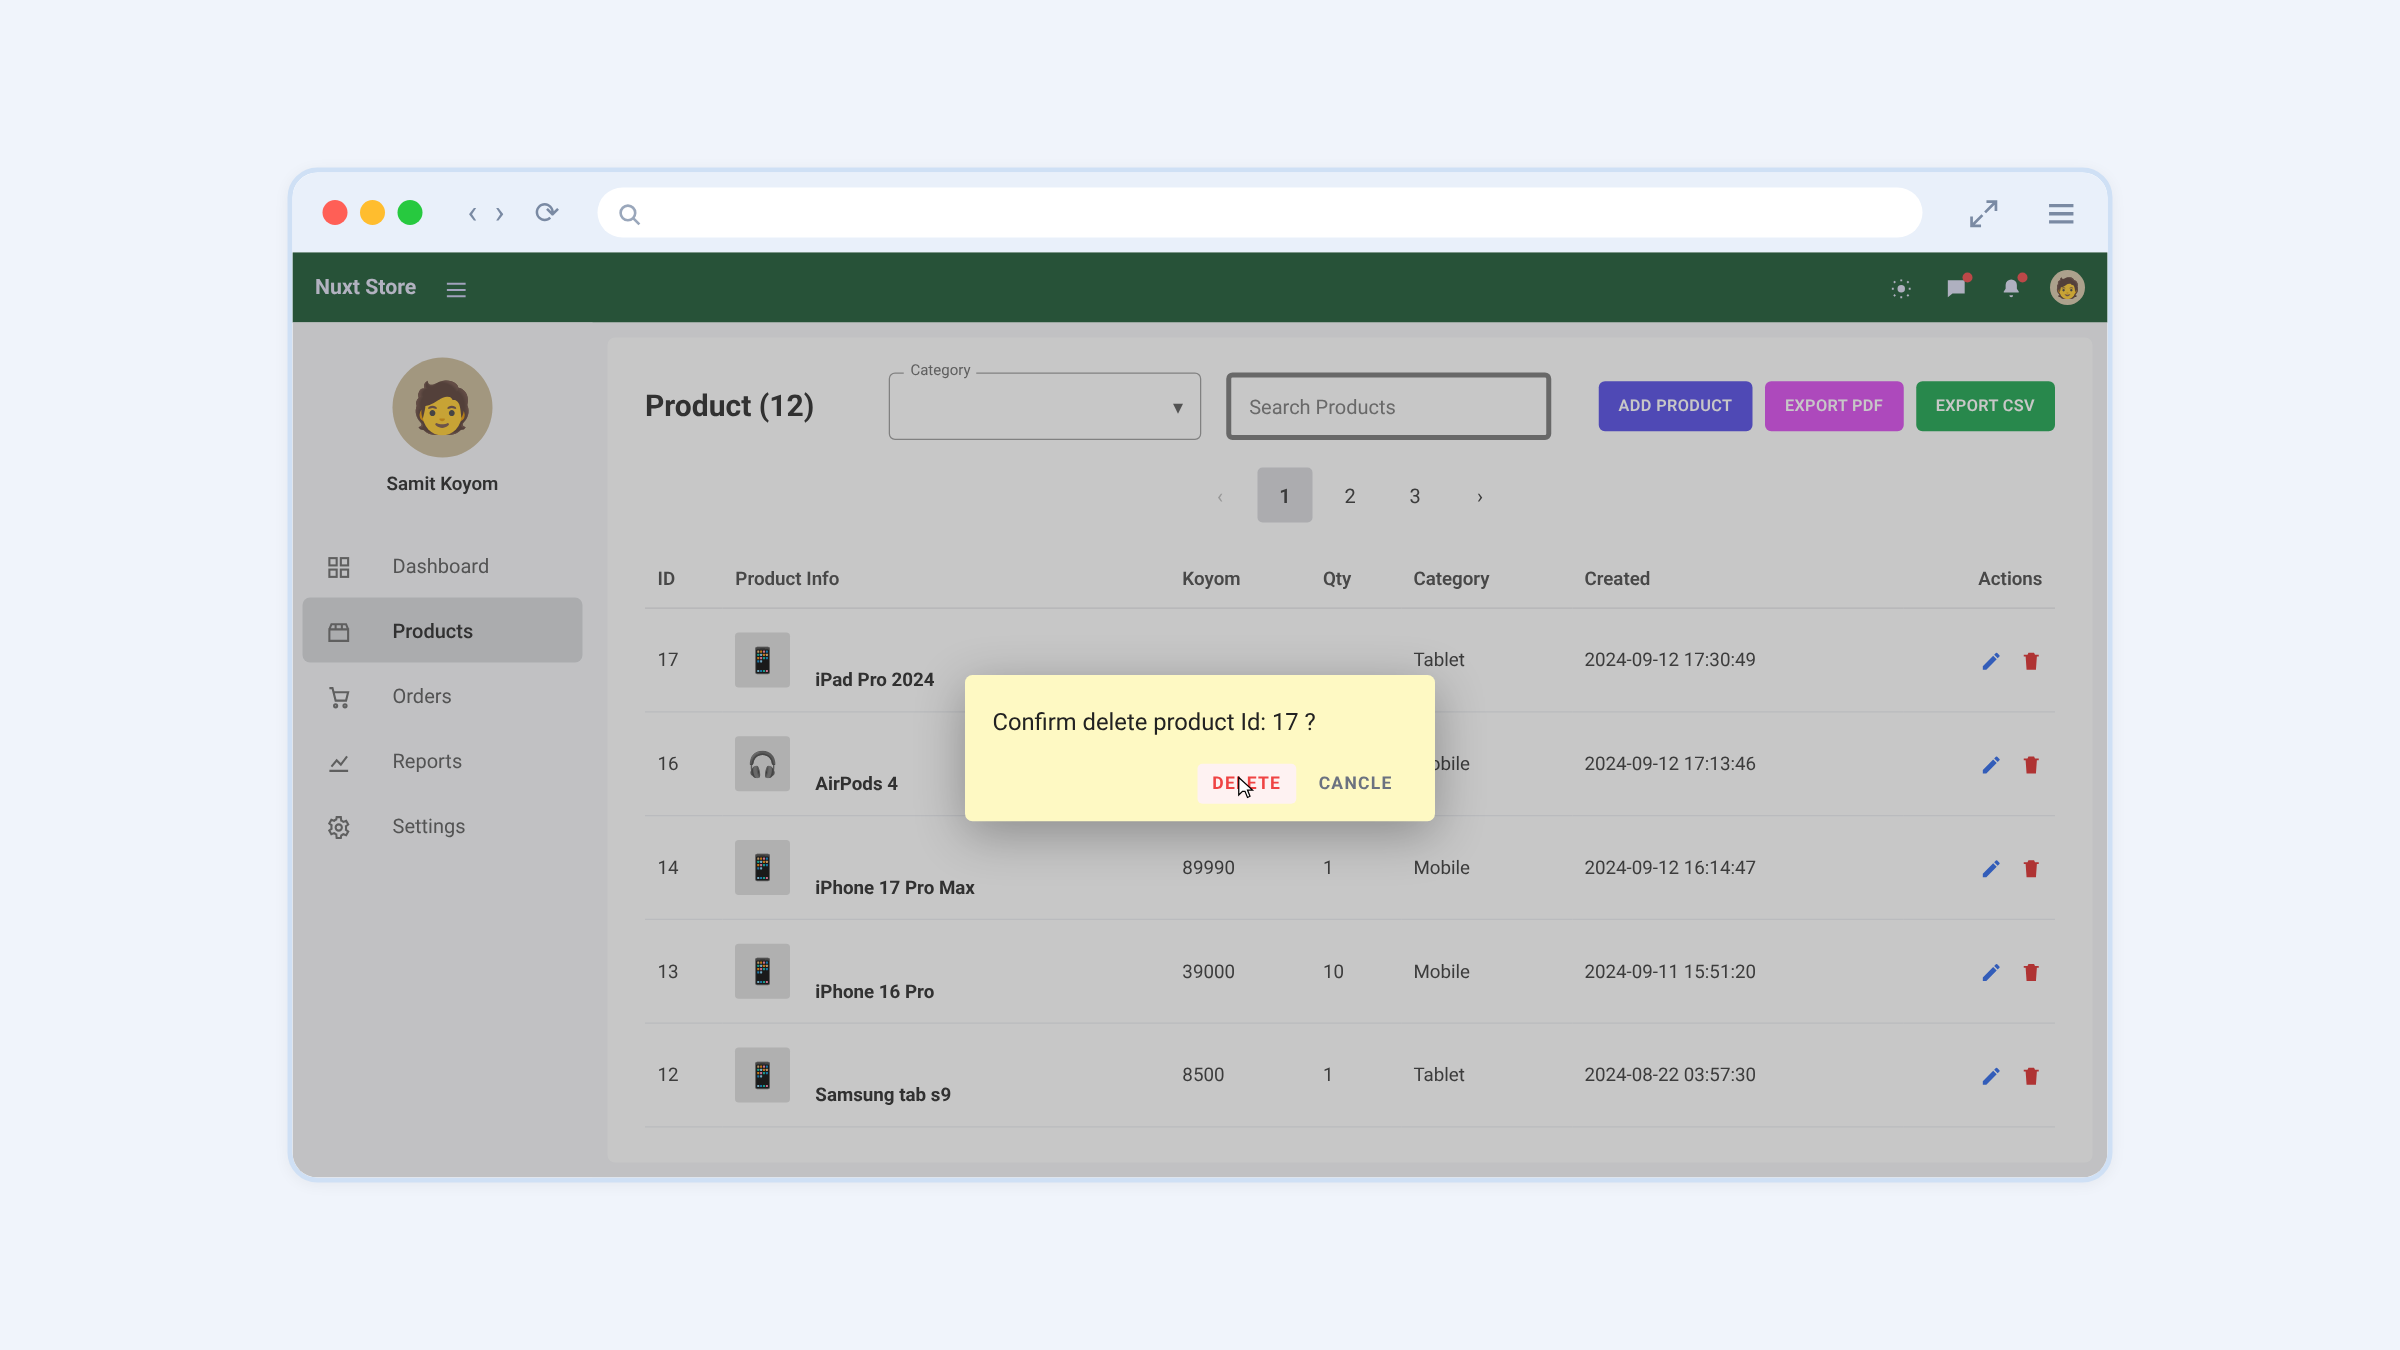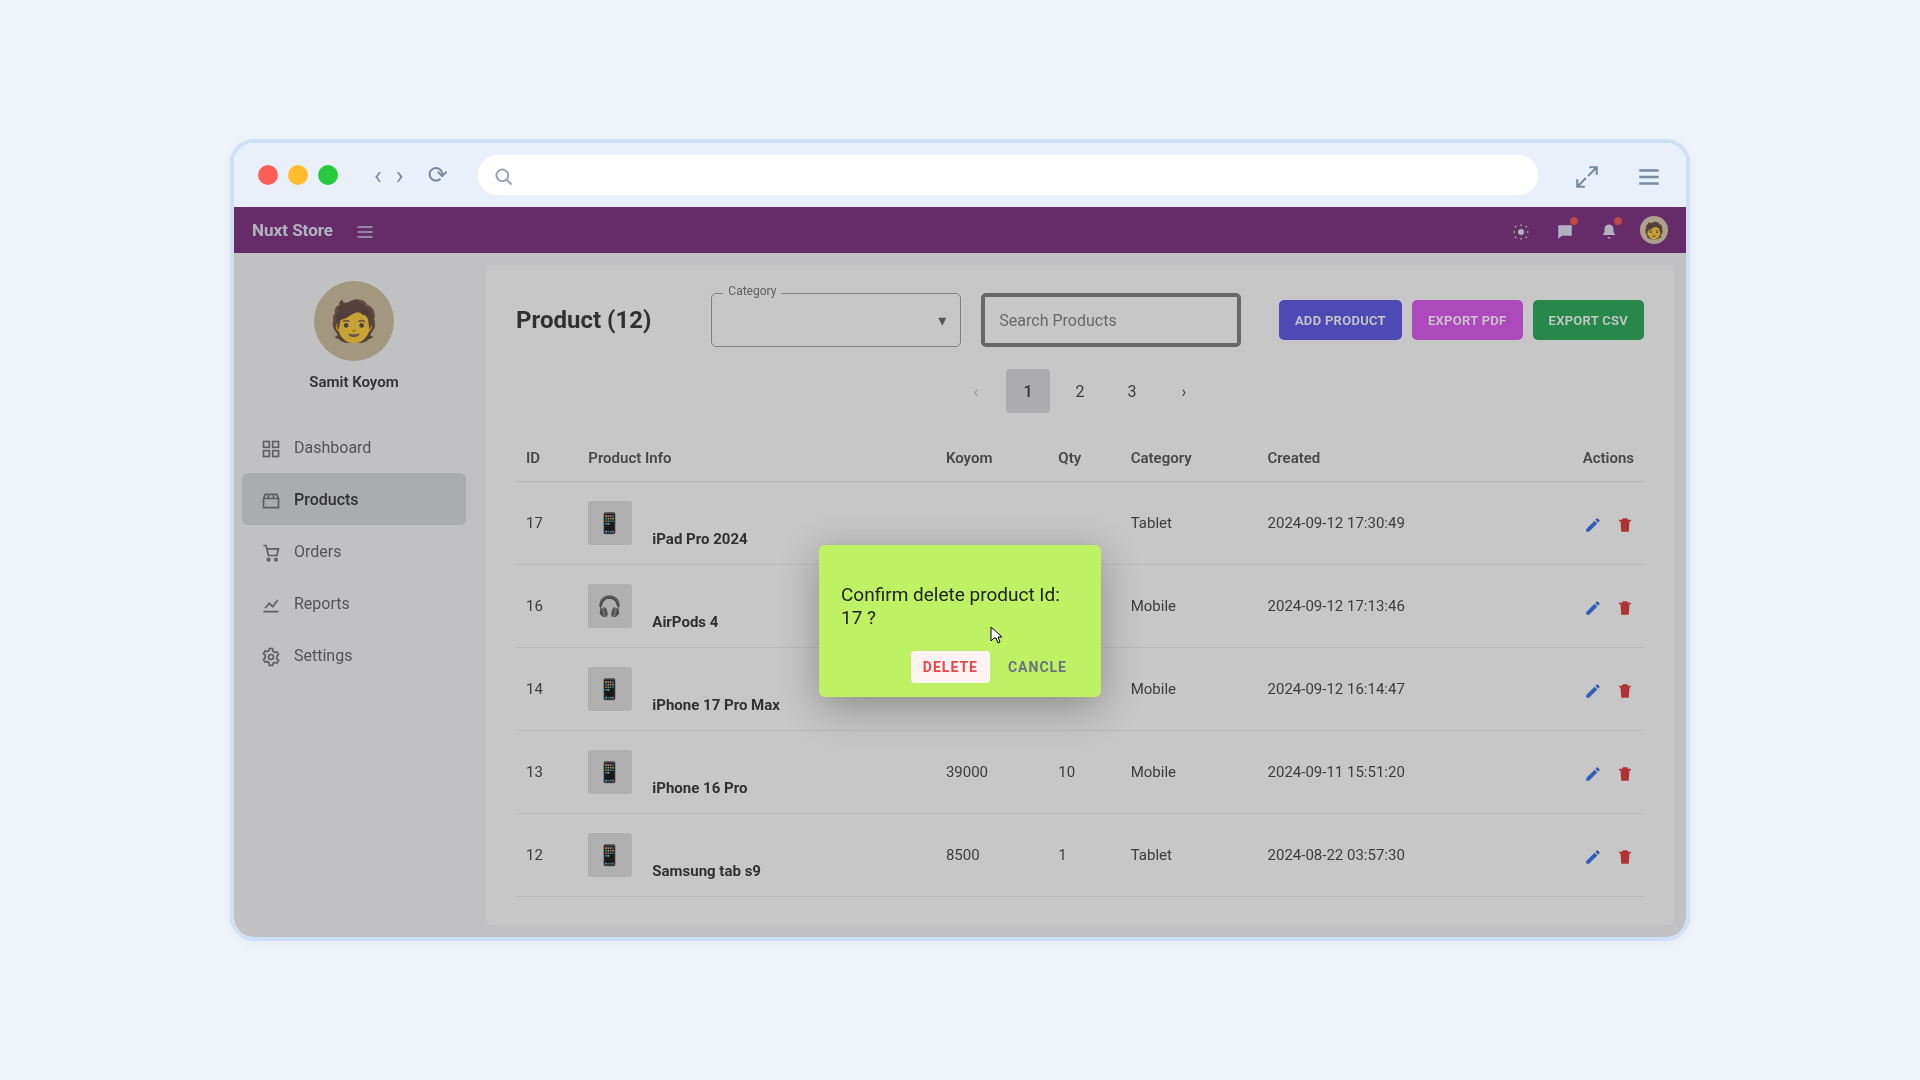--- a/index.html
+++ b/index.html
@@ -14,35 +14,35 @@
 .nav-arrows { display: flex; gap: 14px; margin-left: 18px; }
 .nav-btn { color: #7a8aa3; font-size: 26px; cursor: pointer; user-select: none; }
 .reload-btn { color: #7a8aa3; font-size: 24px; cursor: pointer; margin-left: 6px; }
 .url-bar { flex: 1; height: 40px; background: #fff; border-radius: 20px; display: flex; align-items: center; padding: 0 16px; margin-left: 12px; }
 .url-bar .search-ic { color: #9aa7bb; font-size: 20px; }
 .expand-ic, .hamburger-ic { color: #7a8aa3; font-size: 26px; cursor: pointer; margin-left: 18px; }
 
 .app-wrapper { position: relative; }
 .dim-overlay { position: absolute; inset: 0; background: rgba(80,80,80,0.32); z-index: 5; }
 
-.topbar { height: 46px; background: #701a75; display: flex; align-items: center; padding: 0 18px; color: #fff; justify-content: flex-end; }
+.topbar { height: 56px; background: #14532d; display: flex; align-items: center; padding: 0 18px; color: #fff; justify-content: flex-end; }
 .brand { font-weight: 700; font-size: 17px; color: #e0e0f5; }
 .menu-ic { margin-left: 22px; color: #c7c9f0; cursor: pointer; font-size: 20px; }
 .topbar-spacer { flex: 1; }
 .top-ic { margin-left: 26px; font-size: 18px; color: #dcddf5; cursor: pointer; position: relative; }
 .red-dot { position: absolute; top: -2px; right: -4px; width: 8px; height: 8px; background: #ef4444; border-radius: 50%; }
 .avatar-sm { width: 28px; height: 28px; border-radius: 50%; background: #d8c7a8; margin-left: 22px; cursor: pointer; display:flex;align-items:center;justify-content:center;font-size:16px; }
 
 .body { display: flex; min-height: 660px; background: #f6f7fa; }
 .sidebar { width: 240px; background: #f6f7fa; padding-top: 18px; }
 .profile { text-align: center; padding: 10px 0 22px; }
 .avatar-lg { width: 80px; height: 80px; border-radius: 50%; background: #c9b896; margin: 0 auto 12px; display:flex;align-items:center;justify-content:center;font-size:40px; overflow:hidden; }
 .username { font-size: 15px; font-weight: 600; color: #222; }
 .nav-list { list-style: none; padding: 8px; }
-.nav-item { display: flex; align-items: center; gap: 12px; padding: 14px 18px; color: #555; font-size: 16px; cursor: pointer; border-radius: 6px; }
+.nav-item { display: flex; align-items: center; gap: 32px; padding: 14px 18px; color: #555; font-size: 16px; cursor: pointer; border-radius: 6px; }
 .nav-item.active { background: #d6d7db; color: #222; font-weight: 500; }
 .nav-ic { width: 22px; text-align: center; font-size: 20px; color: #666; }
 
 .main { flex: 1; padding: 28px 30px; background: #fff; margin: 12px; border-radius: 6px; }
 .page-head { display: flex; align-items: center; gap: 20px; flex-wrap: wrap; }
 .page-title { font-size: 24px; font-weight: 700; color: #222; margin-right: 40px; }
 .select-wrap { position: relative; width: 250px; }
 .select-label { position: absolute; top: -9px; left: 12px; background: #fff; padding: 0 5px; font-size: 12px; color: #666; }
 .select-box { width: 100%; height: 54px; border: 1px solid #999; border-radius: 5px; display: flex; align-items: center; justify-content: flex-end; padding: 0 14px; color: #555; cursor: pointer; }
 .search-box { width: 260px; height: 54px; border: 4px solid #737373; border-radius: 5px; padding: 0 14px; display: flex; align-items: center; }
@@ -61,21 +61,21 @@
 table { width: 100%; border-collapse: collapse; }
 th { text-align: left; padding: 14px 10px; font-size: 15px; font-weight: 600; color: #444; border-bottom: 1px solid #e2e2e6; }
 td { padding: 16px 10px; border-bottom: 1px solid #eceef2; font-size: 15px; color: #333; }
 .pinfo { display: flex; align-items: center; gap: 20px; }
 .thumb { width: 44px; height: 44px; background: #ddd; border-radius: 3px; display:flex;align-items:center;justify-content:center;font-size:20px; }
 .pname { font-weight: 700; color: #222; margin-top: 32px; }
 .actions-cell { display: flex; gap: 14px; justify-content: flex-end; }
 .act-edit { color: #2563eb; cursor: pointer; font-size: 18px; }
 .act-del { color: #dc2626; cursor: pointer; font-size: 18px; }
 
-.dialog { position: absolute; top: 338px; left: 50%; transform: translateX(-50%); width: 282px; background: #bef264; border-radius: 6px; box-shadow: 0 10px 40px rgba(0,0,0,0.3); padding: 38px 22px 14px; z-index: 10; }
+.dialog { position: absolute; top: 338px; left: 50%; transform: translateX(-50%); width: 376px; background: #fef9c3; border-radius: 6px; box-shadow: 0 10px 40px rgba(0,0,0,0.3); padding: 26px 22px 14px; z-index: 10; }
 .dialog-title { font-size: 19px; color: #222; margin-bottom: 22px; }
 .dialog-actions { display: flex; justify-content: flex-end; gap: 6px; }
 .dlg-btn { padding: 8px 12px; border: none; background: transparent; font-size: 14px; font-weight: 700; letter-spacing: 1px; cursor: pointer; border-radius: 4px; }
 .dlg-del { color: #ef4444; background: #fef2f2; }
 .dlg-cancel { color: #6b7280; }
 .cursor { position: absolute; top: 418px; left: 50%; transform: translateX(24px); font-size: 18px; z-index: 11; pointer-events:none; }
 
 svg.ico { width: 1em; height: 1em; vertical-align: middle; }
 </style>
 </head>

